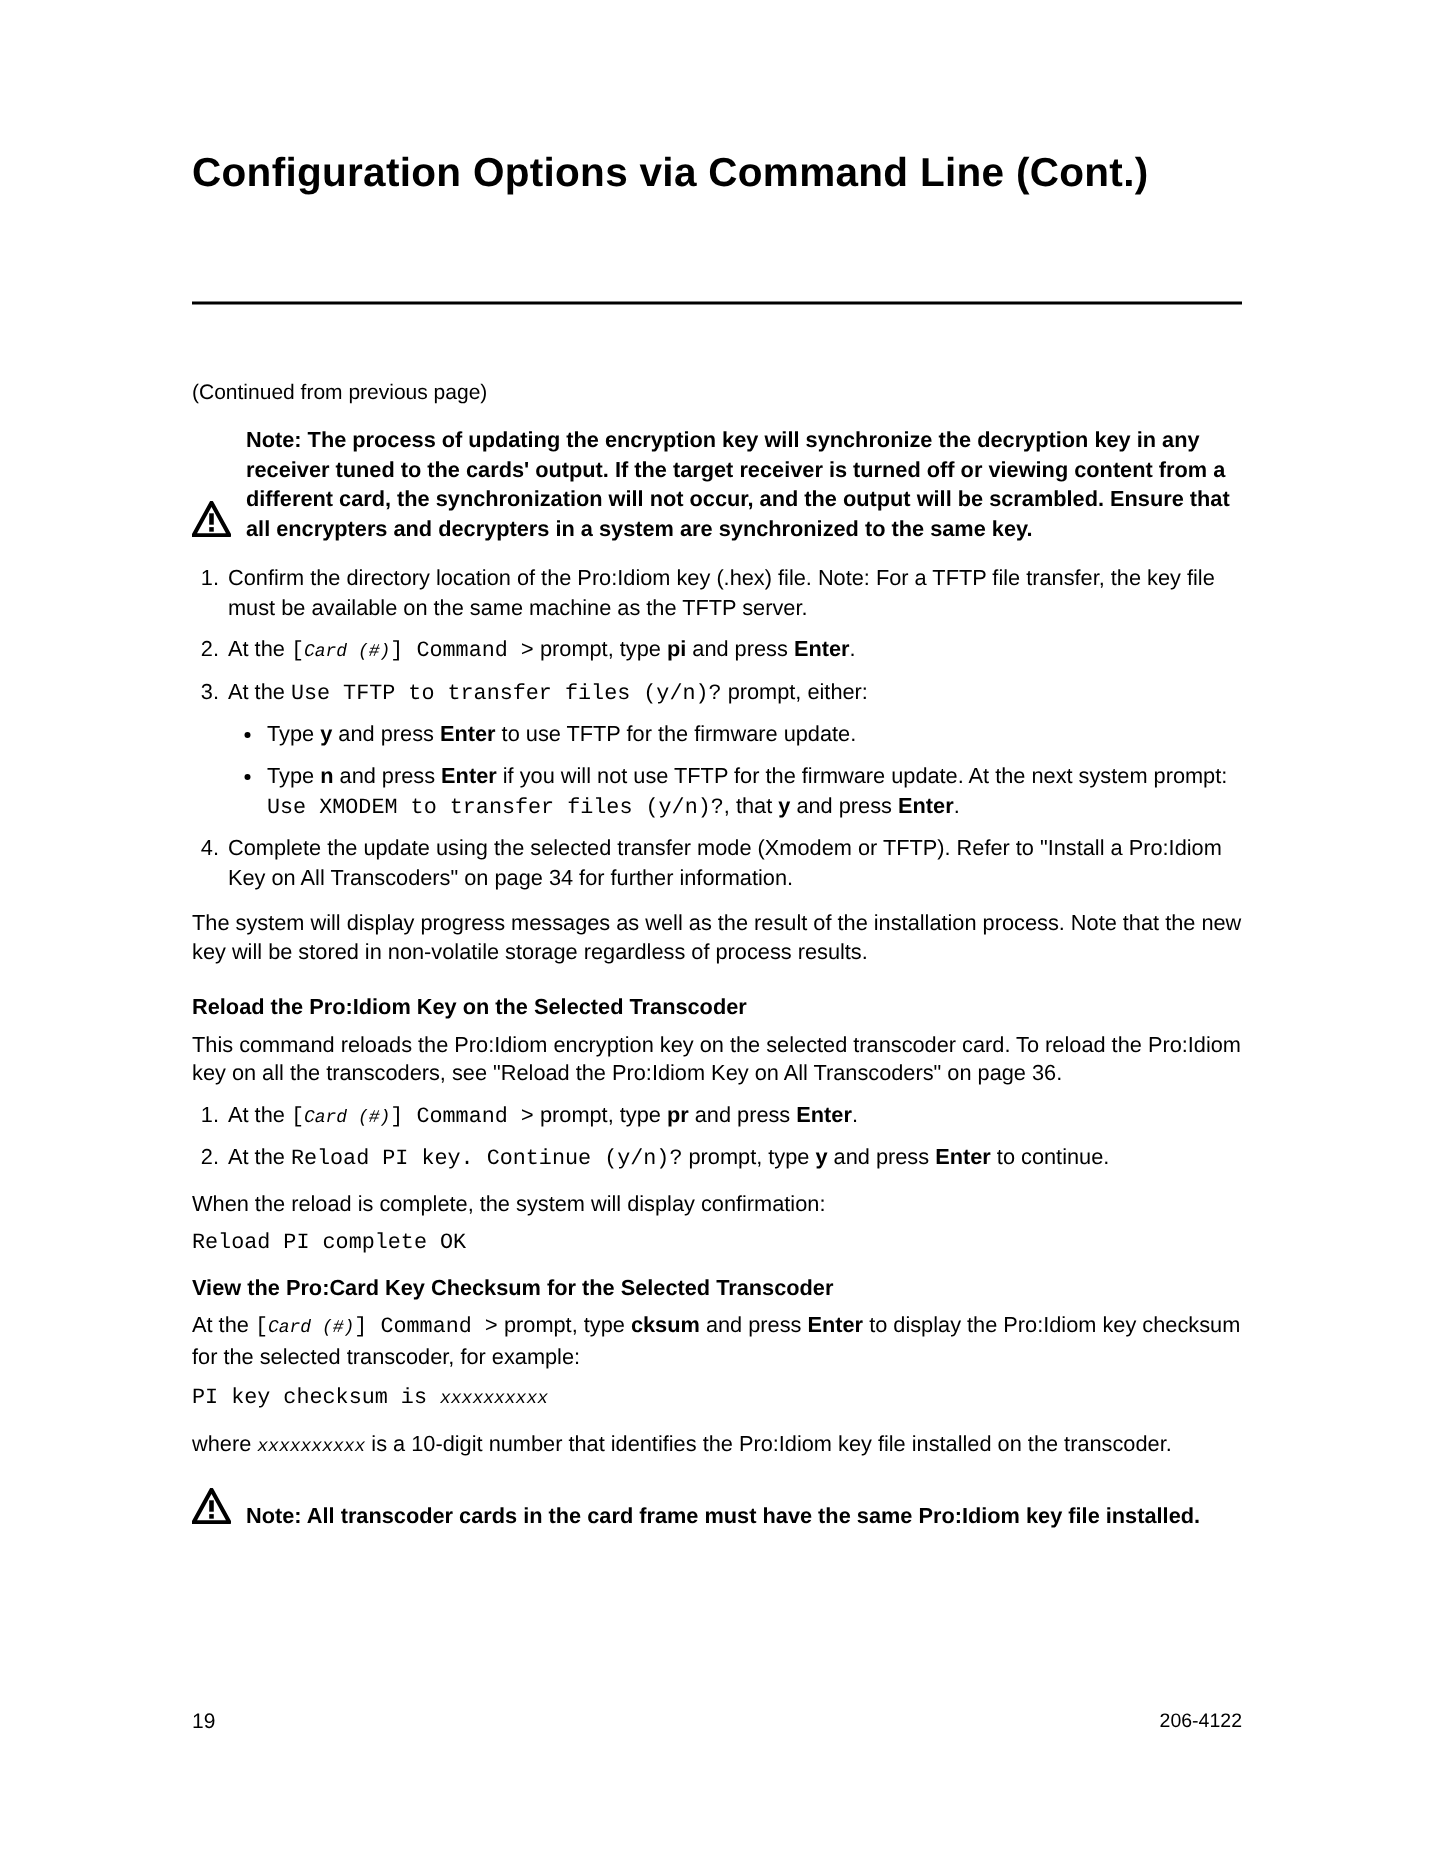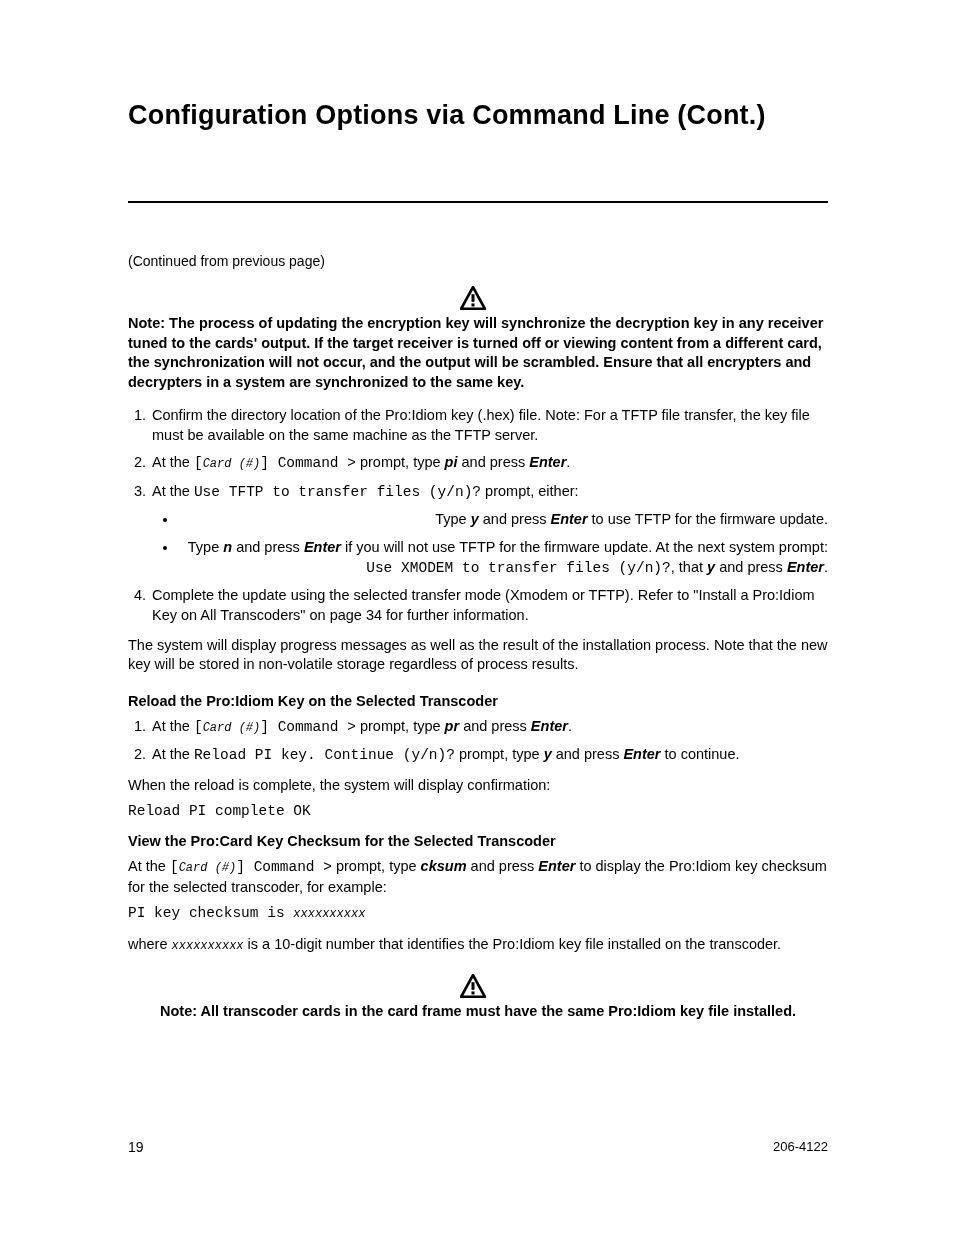--- a/index.html
+++ b/index.html
@@ -26,23 +26,22 @@
     border: none;
     border-top: 2px solid #000;
     margin: 0 0 50px 0;
   }
   .cont {
     font-size: 14px;
     margin: 0 0 16px 0;
   }
   .note-row {
     display: flex;
-    align-items: center;
+    align-items: flex-end;
     margin: 0 0 14px 0;
-    flex-direction: column;
   }
   .warn-icon {
     flex: 0 0 auto;
     width: 28px;
     margin-right: 8px;
     margin-top: 1px;
   }
   .note-text {
     font-size: 14.5px;
     font-weight: bold;
@@ -56,21 +55,20 @@
   ol.steps > li {
     font-size: 14.5px;
     line-height: 1.35;
     margin-bottom: 8px;
     padding-left: 2px;
   }
   ul.bullets {
     list-style: disc;
     padding-left: 26px;
     margin: 6px 0 2px 0;
-    text-align: right;
   }
   ul.bullets > li {
     font-size: 14.5px;
     line-height: 1.4;
     margin-bottom: 8px;
   }
   .mono {
     font-family: "Courier New", Courier, monospace;
     font-size: 14.5px;
   }
@@ -104,21 +102,21 @@
     bottom: 80px;
     left: 128px;
     right: 120px;
     display: flex;
     justify-content: space-between;
     font-size: 14px;
   }
   .footer .doc {
     font-size: 13px;
   }
-  b { font-weight: bold; font-style: italic; }
+  b { font-weight: bold; }
 </style>
 </head>
 <body>
 
 <div class="page">
 
   <h1 class="title">Configuration Options via Command Line (Cont.)</h1>
 
   <hr class="rule">
 
@@ -150,20 +148,21 @@
           <span>Type </span><b>n</b><span> and press </span><b>Enter</b><span> if you will not use TFTP for the firmware update. At the next system prompt: </span><span class="mono">Use XMODEM to transfer files (y/n)?</span><span>, that </span><b>y</b><span> and press </span><b>Enter</b><span>.</span>
         </li>
       </ul>
     </li>
     <li>Complete the update using the selected transfer mode (Xmodem or TFTP). Refer to "Install a Pro:Idiom Key on All Transcoders" on page 34 for further information.</li>
   </ol>
 
   <p class="para">The system will display progress messages as well as the result of the installation process. Note that the new key will be stored in non-volatile storage regardless of process results.</p>
 
   <div class="subhead">Reload the Pro:Idiom Key on the Selected Transcoder</div>
+  <p class="para-tight">This command reloads the Pro:Idiom encryption key on the selected transcoder card. To reload the Pro:Idiom key on all the transcoders, see "Reload the Pro:Idiom Key on All Transcoders" on page 36.</p>
 
   <ol class="steps">
     <li>
       <span>At the </span><span class="mono">[<span class="mono-i">Card (#)</span>] Command &gt;</span><span> prompt, type </span><b>pr</b><span> and press </span><b>Enter</b><span>.</span>
     </li>
     <li>
       <span>At the </span><span class="mono">Reload PI key. Continue (y/n)?</span><span> prompt, type </span><b>y</b><span> and press </span><b>Enter</b><span> to continue.</span>
     </li>
   </ol>
 

